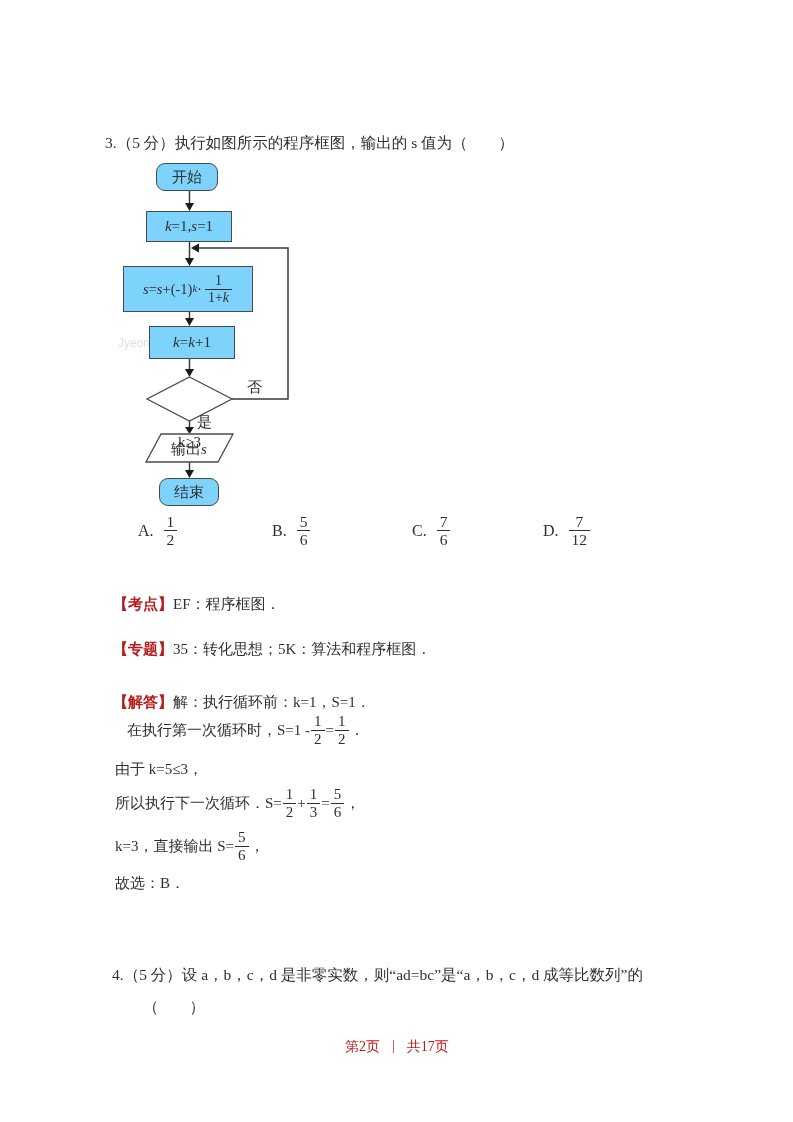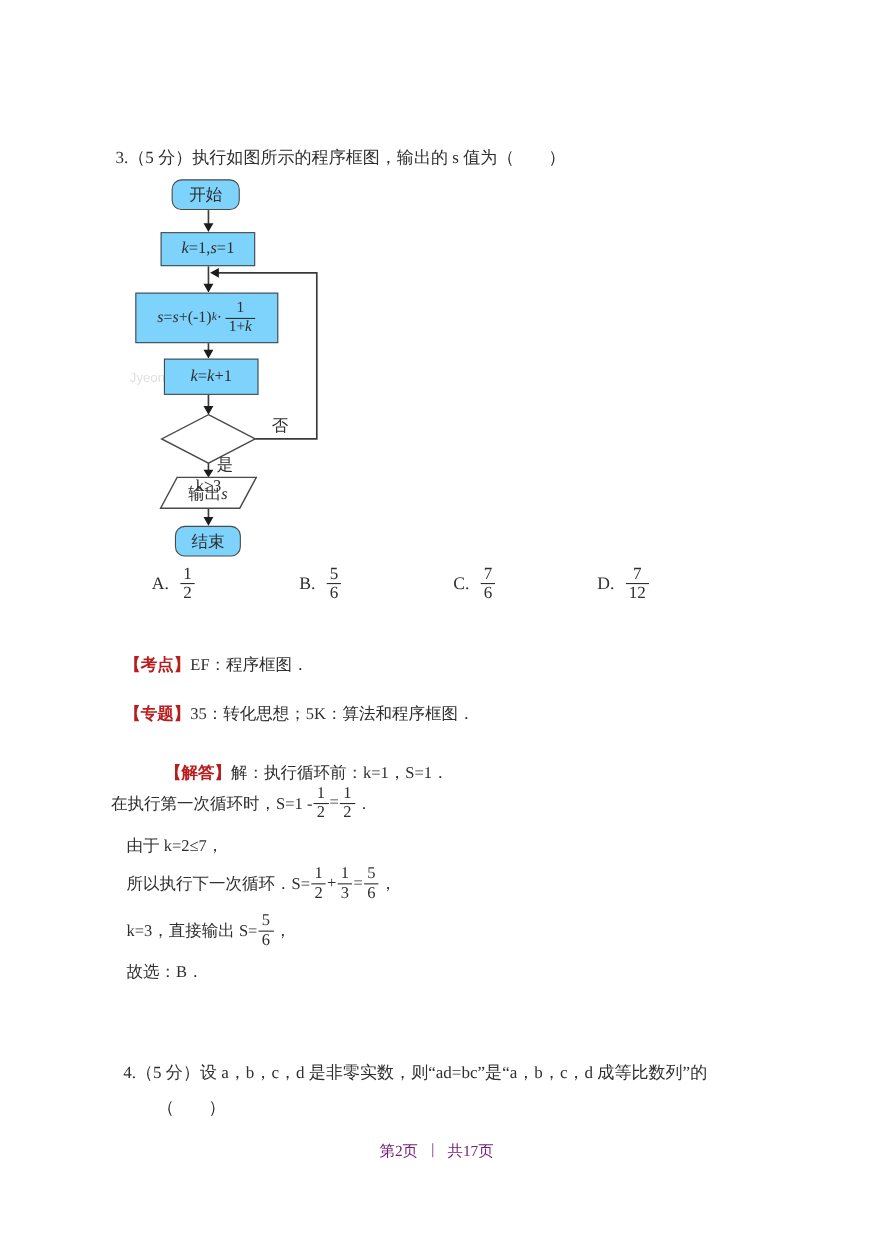--- a/index.html
+++ b/index.html
@@ -21,21 +21,21 @@
   .frac .fn{padding:0 3px;}
   .frac .fd{border-top:1.3px solid #2f2f2f;padding:0 3px;}
   .mline{position:absolute;display:flex;align-items:center;font-size:15px;white-space:nowrap;}
   .opt{position:absolute;display:flex;align-items:center;gap:9px;font-size:16px;}
   .opt .frac{font-size:15.5px;}
   .formula{font-size:14.5px;display:flex;align-items:center;white-space:nowrap;}
   .formula .frac{font-size:14px;margin-left:3px;}
   .formula sup{font-size:10.5px;font-style:italic;line-height:0;}
   .watermark{position:absolute;color:#d9d9d9;font-size:12px;font-family:"Liberation Sans",sans-serif;
              opacity:.8;}
-  .footer{position:absolute;display:flex;gap:12px;font-size:14px;color:#701a75;}
+  .footer{position:absolute;display:flex;gap:12px;font-size:14px;color:#b91c1c;}
   svg{position:absolute;left:0;top:0;}
 </style>
 </head>
 <body>
 
 <div id="page">
 
   <svg width="793" height="1122" viewBox="0 0 793 1122" aria-hidden="true">
     <g stroke="#3a3a3a" stroke-width="1.5" fill="none">
       <line x1="189.5" y1="191" x2="189.5" y2="204"></line>
@@ -136,39 +136,39 @@
         <span class="fd">12</span>
       </span>
   </div>
 
   <div class="abs cn" style="left:113px;top:595px;">
     <span class="tag">【考点】</span><span>EF：程序框图．</span>
   </div>
   <div class="abs cn" style="left:113px;top:640px;">
     <span class="tag">【专题】</span><span>35：转化思想；5K：算法和程序框图．</span>
   </div>
-  <div class="abs cn" style="left:113px;top:693px;margin-left:37px;">
+  <div class="abs cn" style="left:113px;top:693px;">
     <span class="tag">【解答】</span><span>解：执行循环前：k=1，S=1．</span>
   </div>
 
-  <div class="mline" style="left:101px;top:712px;height:36px;">
+  <div class="mline" style="left:127px;top:712px;height:36px;">
     <span>在执行第一次循环时，S=1 - </span>
     <span class="frac">
         <span class="fn">1</span>
         <span class="fd">2</span>
       </span>
     <span>=</span>
     <span class="frac">
         <span class="fn">1</span>
         <span class="fd">2</span>
       </span>
     <span>．</span>
   </div>
 
-  <div class="abs cn" style="left:115px;top:760px;">由于 k=2≤7，</div>
+  <div class="abs cn" style="left:115px;top:760px;">由于 k=5≤3，</div>
 
   <div class="mline" style="left:115px;top:785px;height:36px;">
     <span>所以执行下一次循环．S=</span>
     <span class="frac">
         <span class="fn">1</span>
         <span class="fd">2</span>
       </span>
     <span>+</span>
     <span class="frac">
         <span class="fn">1</span>

